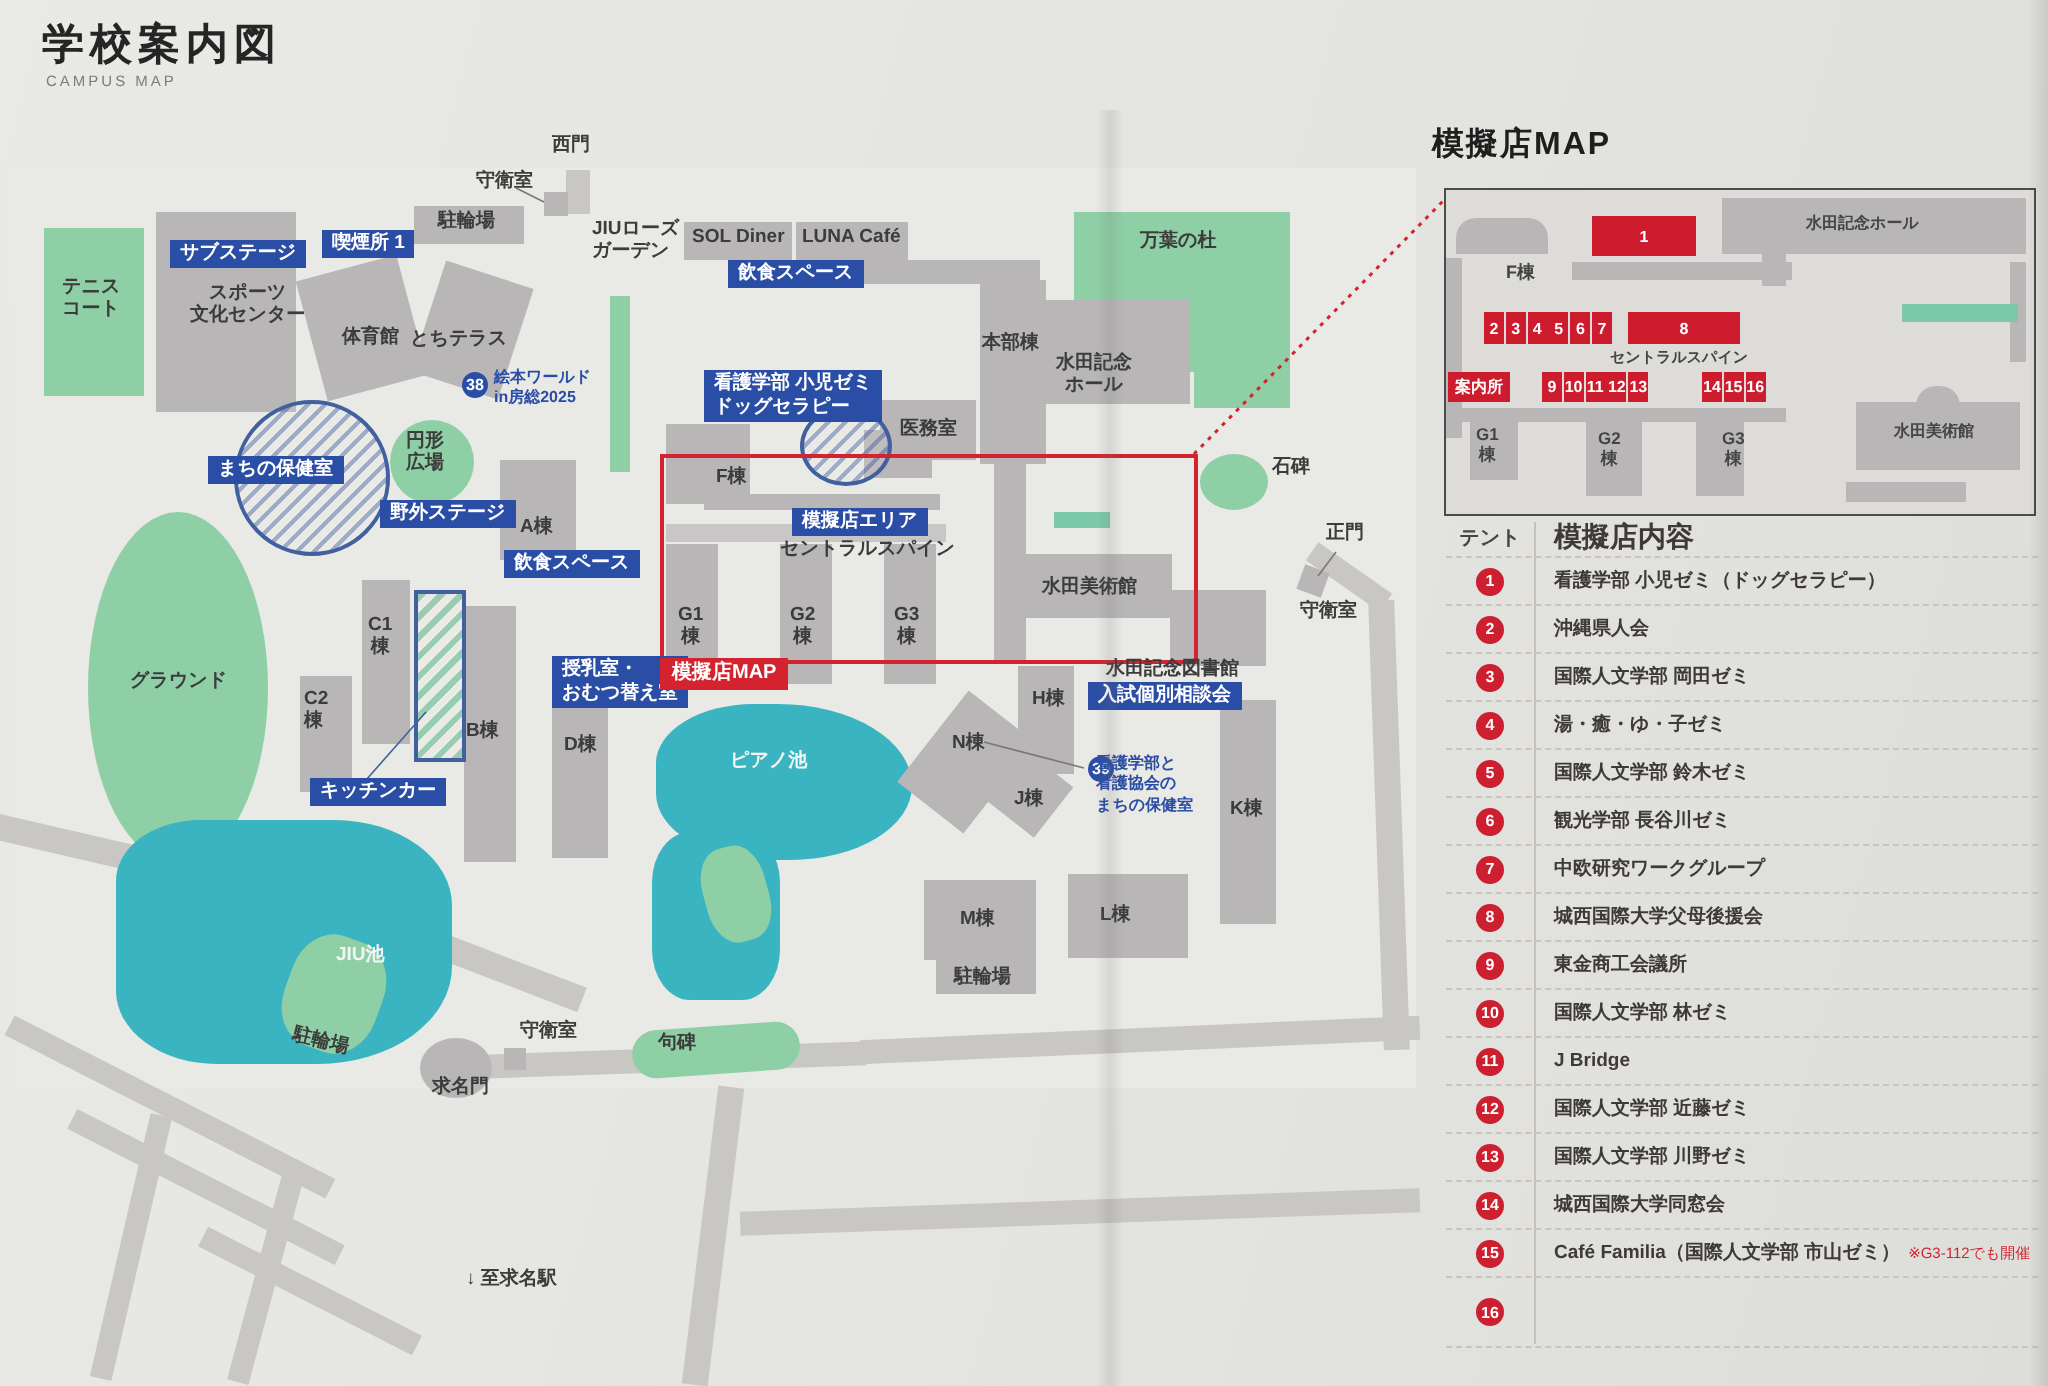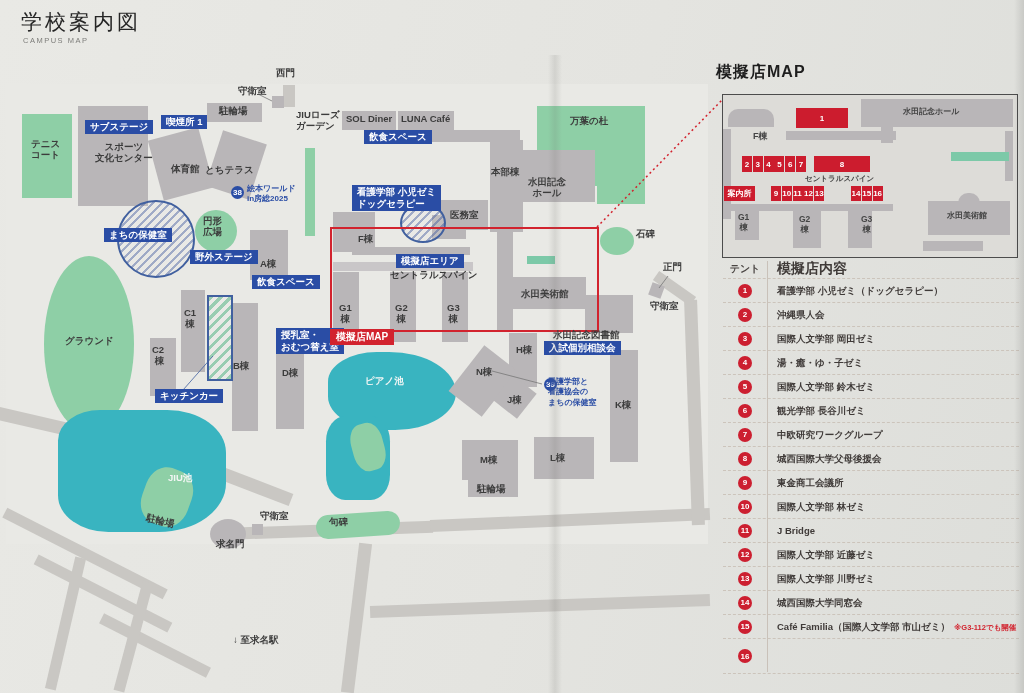--- a/index.html
+++ b/index.html
@@ -22,40 +22,40 @@
   .tw{color:#f2f6f4}
   .bl{position:absolute;background:#2a4da5;color:#fff;font-size:9.5px;font-weight:700;
       padding:1px 5px;line-height:1.25;white-space:pre-line;z-index:8}
   .rl{position:absolute;background:#d2232e;color:#fff;font-size:10px;font-weight:700;
       padding:2px 6px;line-height:1.2;z-index:8}
   .badge{position:absolute;width:13px;height:13px;border-radius:50%;background:#2a4da5;color:#fff;
          font-size:8px;font-weight:700;display:flex;align-items:center;justify-content:center;z-index:8}
   .btxt{position:absolute;color:#2a4da5;font-size:8px;font-weight:700;line-height:1.3;white-space:pre-line;z-index:8}
   .redrect{position:absolute;border:2px solid #d2232e;z-index:5;background:transparent}
   
-  .h-title{position:absolute;left:21px;top:8px;font-size:21px;font-weight:400;color:#252525;letter-spacing:3px;z-index:9}
+  .h-title{position:absolute;left:21px;top:8px;font-size:21px;font-weight:700;color:#252525;letter-spacing:3px;z-index:9}
   .h-sub{position:absolute;left:23px;top:36px;font-size:7.5px;font-weight:400;color:#7d7d7a;letter-spacing:1.5px;z-index:9}
   
   .inset{position:absolute;left:722px;top:94px;width:294px;height:162px;border:1.5px solid #4c4c4c;
          background:#dddcd8;z-index:6}
   .inset .bldg,.inset .green{z-index:2}
   .nbox{position:absolute;background:#cc1c2e;color:#fff;font-weight:700;font-size:8px;
         display:flex;align-items:center;justify-content:center;z-index:5}
   .itx{position:absolute;font-size:8.5px;font-weight:600;color:#454545;line-height:1.15;white-space:pre-line;z-index:6}
   .panel-title{position:absolute;left:716px;top:62px;font-size:16px;font-weight:700;color:#1e1e1e;letter-spacing:1px;z-index:9}
   
   .stalls{position:absolute;left:723px;top:259px;width:296px;z-index:9}
   .stalls .vline{position:absolute;left:44px;top:2px;bottom:2px;width:1px;background:#c9c1b9}
   .srow{display:flex;align-items:center;min-height:23px;border-bottom:1px dashed #ccc4bb;position:relative}
   .srow.hdr{min-height:19px;font-size:10px;font-weight:700;color:#4a4543}
   .ncol{width:44px;display:flex;justify-content:center;flex:none}
   .scirc{width:14px;height:14px;border-radius:50%;background:#cc1f30;color:#fff;font-size:8px;font-weight:700;
          display:flex;align-items:center;justify-content:center}
   .scol{padding-left:10px;font-size:9.5px;font-weight:700;color:#3f3a38;line-height:1.25}
-  .snote{font-size:7.5px;color:#d2232e;font-weight:700;margin-left:4px}
+  .snote{font-size:7.5px;color:#d2232e;font-weight:400;margin-left:4px}
   .snote.block{display:block;margin-left:0}
   .crease{position:absolute;left:548px;top:55px;width:14px;height:638px;z-index:10;pointer-events:none;
           background:linear-gradient(90deg,transparent,rgba(110,110,105,.16),transparent)}
   .edge{position:absolute;right:0;top:0;width:10px;height:693px;z-index:10;pointer-events:none;
         background:linear-gradient(90deg,transparent,rgba(0,0,0,.10))}
   svg.overlay{position:absolute;left:0;top:0;z-index:6;pointer-events:none}
 </style>
 </head>
 <body>
 
@@ -176,21 +176,21 @@
 <div class="t" style="left:447px;top:303px;text-align:center">G3
 棟</div>
 <div class="t" style="left:521px;top:289px">水田美術館</div>
 <div class="t" style="left:636px;top:229px">石碑</div>
 <div class="t" style="left:663px;top:262px">正門</div>
 <div class="t" style="left:650px;top:301px">守衛室</div>
 <div class="t" style="left:553px;top:330px">水田記念図書館</div>
 <div class="t" style="left:516px;top:345px">H棟</div>
 <div class="t" style="left:184px;top:308px;text-align:center">C1
 棟</div>
-<div class="t" style="left:152px;top:345px;text-align:right">C2
+<div class="t" style="left:152px;top:345px;text-align:left">C2
 棟</div>
 <div class="t" style="left:233px;top:361px">B棟</div>
 <div class="t" style="left:282px;top:368px">D棟</div>
 <div class="t" style="left:65px;top:336px">グラウンド</div>
 <div class="t tw" style="left:365px;top:376px">ピアノ池</div>
 <div class="t" style="left:476px;top:367px">N棟</div>
 <div class="t" style="left:507px;top:395px">J棟</div>
 <div class="t" style="left:615px;top:400px">K棟</div>
 <div class="t" style="left:480px;top:455px">M棟</div>
 <div class="t" style="left:550px;top:453px">L棟</div>

